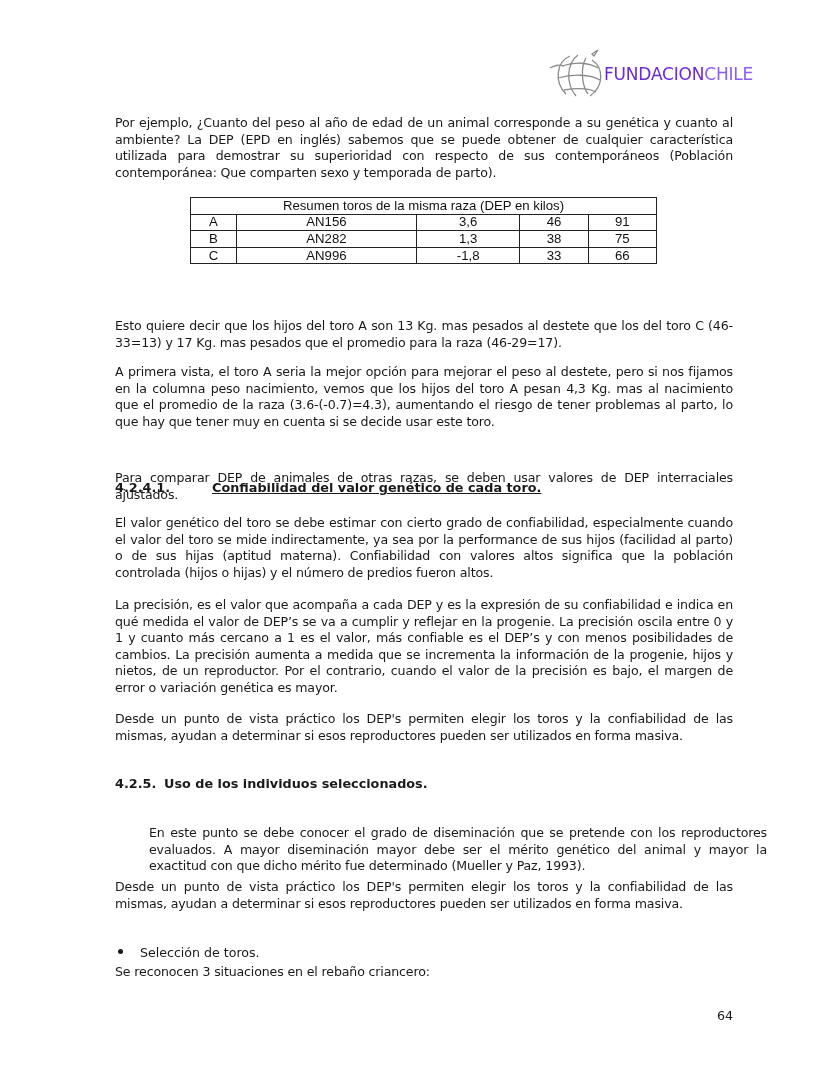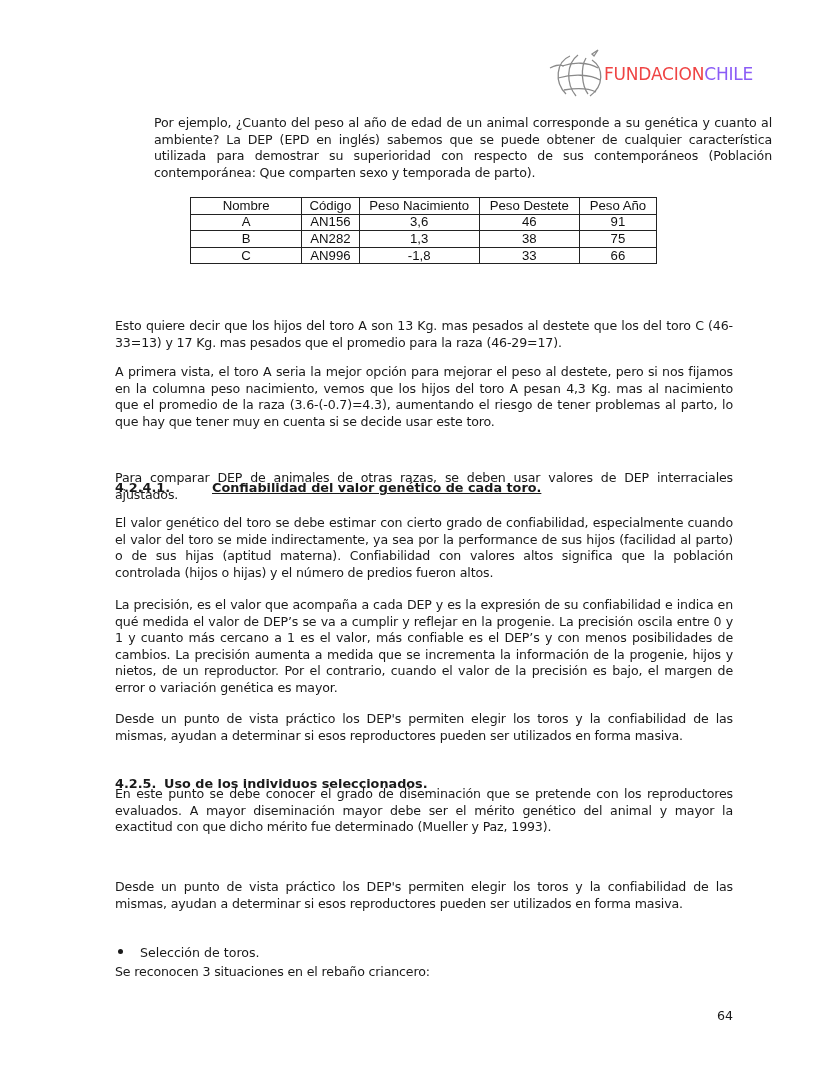--- a/index.html
+++ b/index.html
@@ -26,21 +26,21 @@
     .logo-text {
       position: absolute;
       left: 56px;
       top: 18px;
       font-family: "DejaVu Sans", sans-serif;
       font-size: 17px;
       letter-spacing: -0.2px;
       white-space: nowrap;
       font-weight: normal;
     }
-    .logo-text .fund { color: #ef4444; }
+    .logo-text .fund { color: #6d28d9; }
     .logo-text .chile { color: #8b5cf6; }
     p.body {
       margin: 0;
       font-size: 12.6px;
       line-height: 16.6px;
       text-align: justify;
       letter-spacing: -0.15px;
     }
 
     table.dep {
@@ -113,32 +113,28 @@
       <path d="M10 32 C 24 28, 42 28, 52 34"></path>
       <path d="M16 44 C 28 42, 40 42, 48 46"></path>
       <path d="M44 14 C 56 22, 56 40, 42 50"></path>
       <path d="M2 22 C 6 20, 10 18, 16 20"></path>
       <path d="M44 8 L 50 4 L 46 10 Z"></path>
     </g>
   </svg>
   <div class="logo-text"><span class="fund">FUNDACION</span><span class="chile">CHILE</span></div>
 </div>
 
-<div class="para" style="top:115px;margin-left:39px;">
+<div class="para" style="top:115px;">
   <p class="body">Por ejemplo, ¿Cuanto del peso al año de edad de un animal corresponde a su genética y cuanto al ambiente? La DEP (EPD en inglés) sabemos que se puede obtener de cualquier característica utilizada para demostrar su superioridad con respecto de sus contemporáneos (Población contemporánea: Que comparten sexo y temporada de parto).</p>
 </div>
 
 <table class="dep">
   <tbody>
-  <tr>
-    <th style="width:113px">Nombre</th>
-    <th style="width:57px">Código</th>
-    <th style="width:120px">Peso Nacimiento</th>
-    <th style="width:100px">Peso Destete</th>
-    <th style="width:77px">Peso Año</th>
+      <tr>
+    <th colspan="5" class="caption-cell">Resumen toros de la misma raza (DEP en kilos)</th>
   </tr>
   <tr>
     <td>A</td>
     <td>AN156</td>
     <td>3,6</td>
     <td>46</td>
     <td>91</td>
   </tr>
   <tr>
     <td>B</td>
@@ -182,21 +178,21 @@
 </div>
 
 <div class="para" style="top:711px;">
   <p class="body">Desde un punto de vista práctico los DEP's permiten elegir los toros y la confiabilidad de las mismas, ayudan a determinar si esos reproductores pueden ser utilizados en forma masiva.</p>
 </div>
 
 <div class="h3" style="top:776px;">
   <span class="num" style="width:49px;">4.2.5.</span><span>Uso de los individuos seleccionados.</span>
 </div>
 
-<div class="para" style="top:786px;">
+<div class="para" style="top:825px;margin-left:34px;">
   <p class="body">En este punto se debe conocer el grado de diseminación que se pretende con los reproductores evaluados. A mayor diseminación mayor debe ser el mérito genético del animal y mayor la exactitud con que dicho mérito fue determinado (Mueller y Paz, 1993).</p>
 </div>
 
 <div class="para" style="top:879px;">
   <p class="body">Desde un punto de vista práctico los DEP's permiten elegir los toros y la confiabilidad de las mismas, ayudan a determinar si esos reproductores pueden ser utilizados en forma masiva.</p>
 </div>
 
 <div class="para" style="top:927px;margin-top:37px;">
   <p class="body">Se reconocen 3 situaciones en el rebaño criancero:</p>
 </div>

